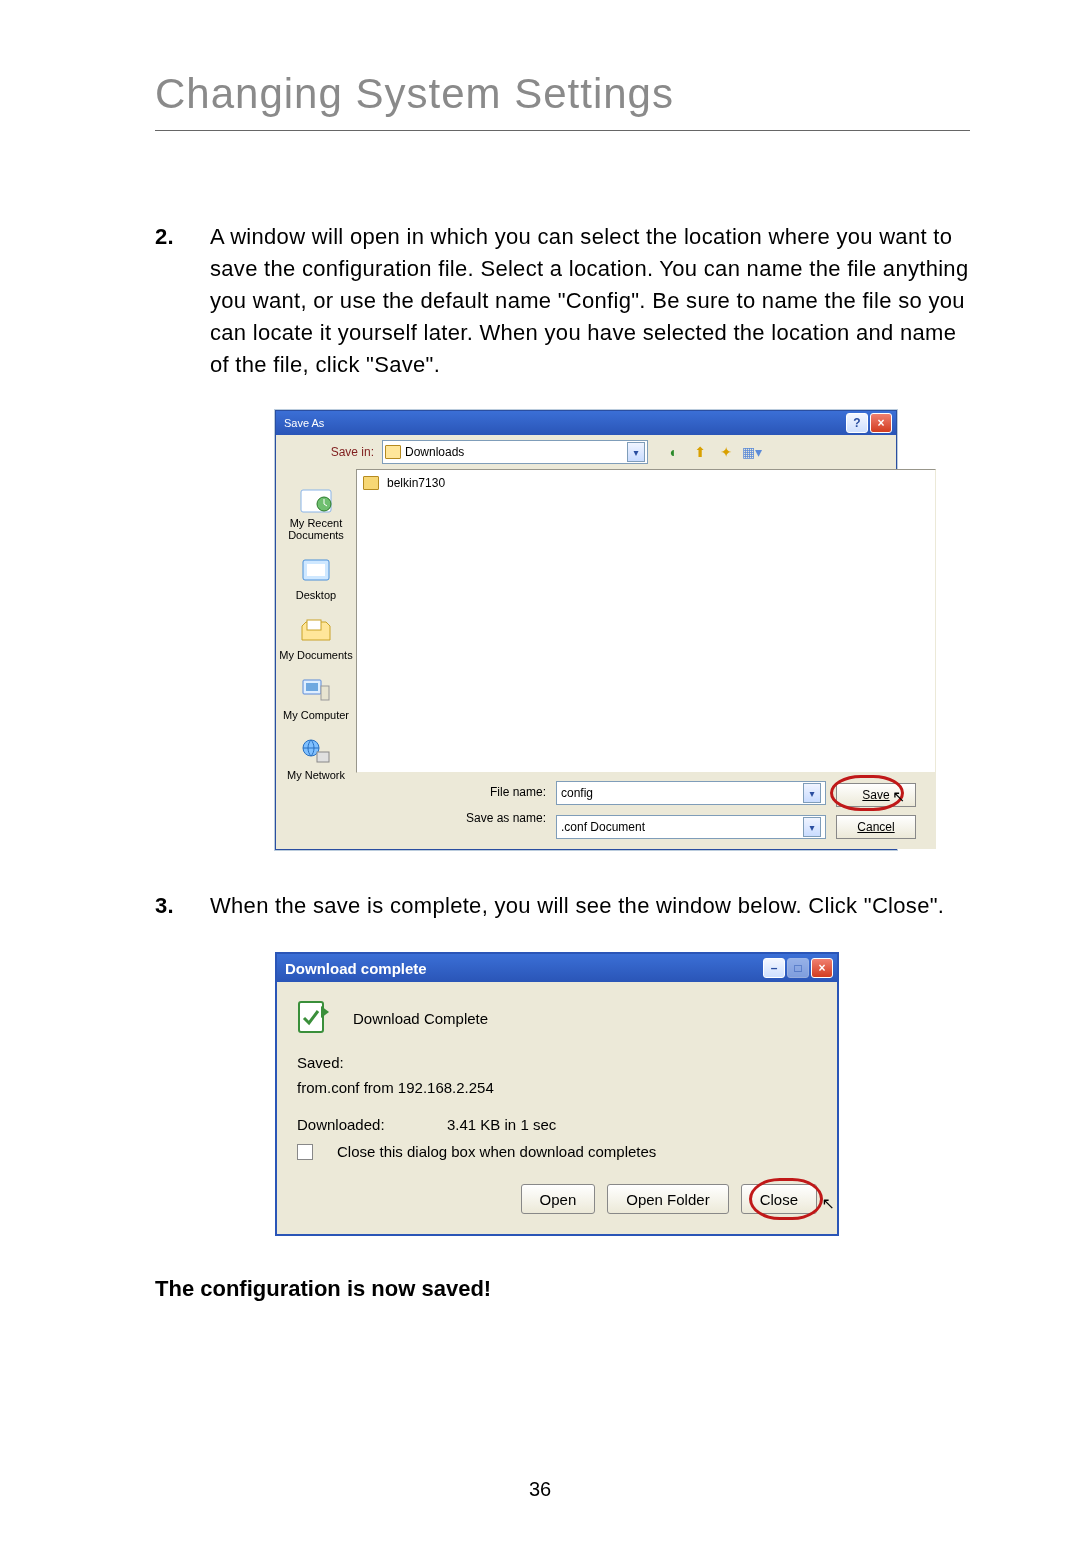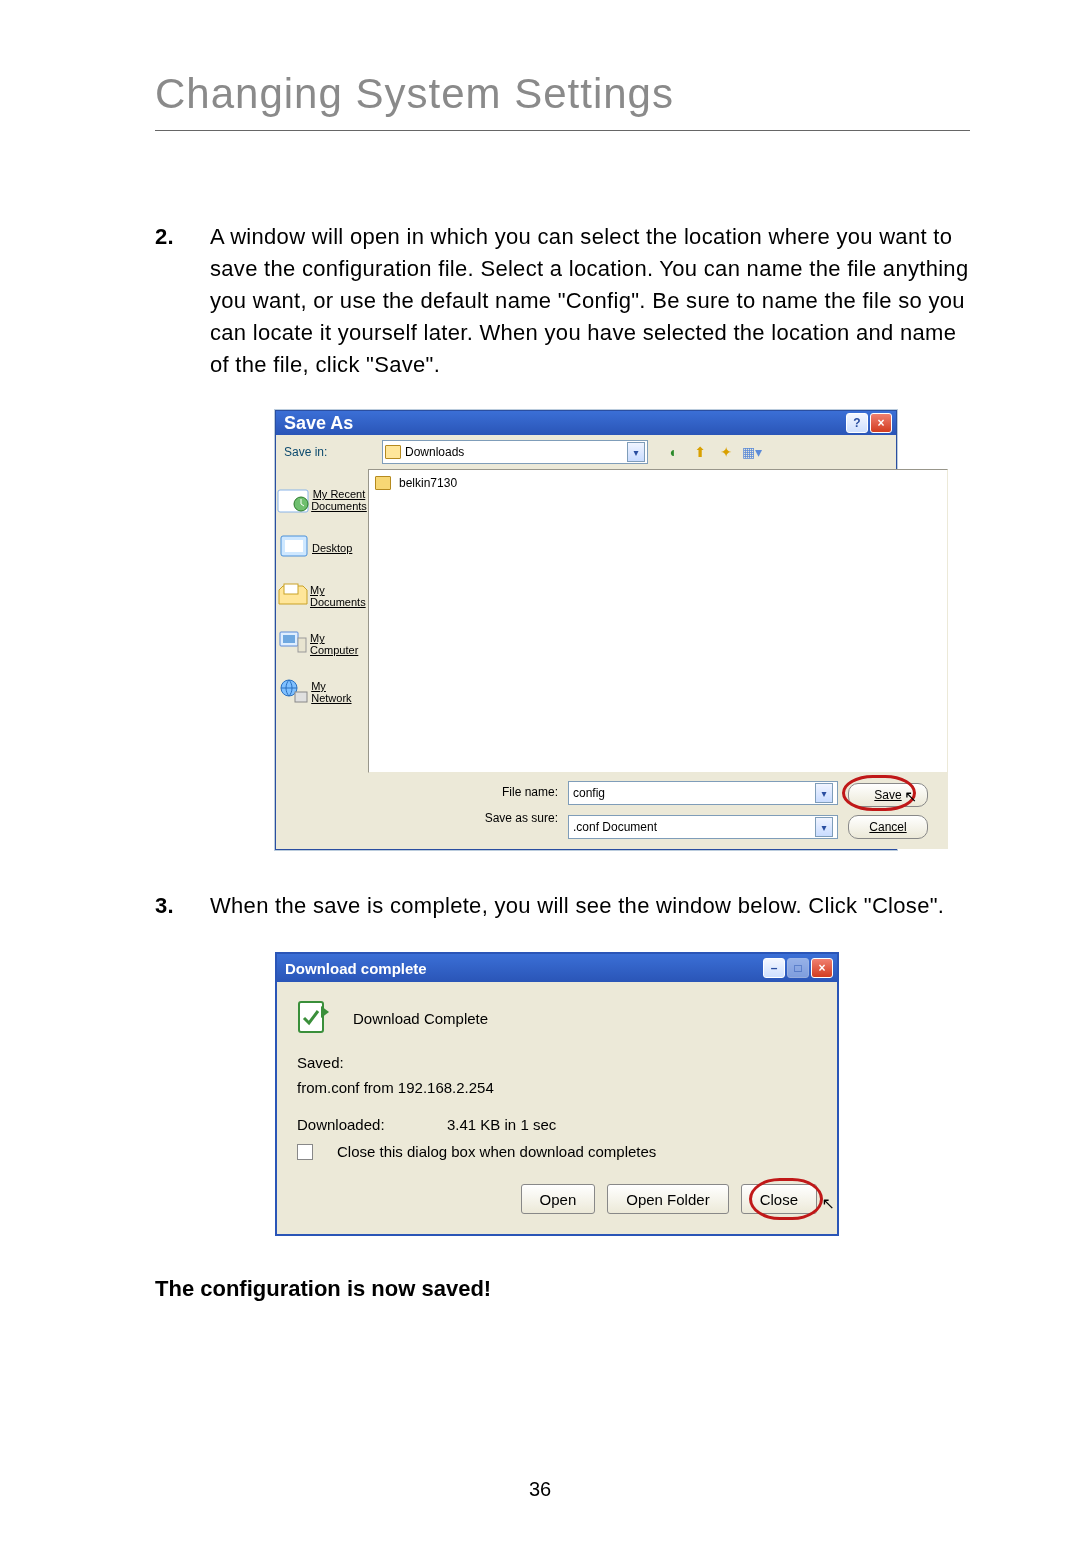--- a/index.html
+++ b/index.html
@@ -3,45 +3,45 @@
 <meta charset="utf-8">
 <style>
   html,body{margin:0;padding:0;background:#fff;font-family:Arial,Helvetica,sans-serif;color:#000;}
   .page{width:1080px;height:1541px;margin:0 auto;position:relative;box-sizing:border-box;padding:60px 110px 0 155px;}
   .heading{font-family:Arial,Helvetica,sans-serif;font-size:42px;color:#8a8a8a;letter-spacing:1px;border-bottom:1px solid #666;padding-bottom:12px;margin:10px 0 90px 0;}
   .step{display:flex;font-size:22px;line-height:1.45;letter-spacing:0.3px;margin-bottom:30px;}
   .step-num{font-weight:bold;width:55px;flex:none;font-size:22px;}
   .step-text{flex:1;}
   .saveas{width:620px;margin:10px 0 40px 120px;border:1px solid #2a4ea0;box-shadow:0 0 0 1px #bcd;}
   .titlebar{height:24px;background:linear-gradient(#3b6fd6,#2a55b7);display:flex;align-items:center;justify-content:space-between;padding:0 4px;}
-  .titlebar-text{color:#fff;font-size:18px;font-weight:bold;padding-left:4px;}
+  .titlebar-text{color:#fff;font-size:11px;font-weight:normal;padding-left:4px;}
   .titlebar-btns{display:flex;gap:2px;}
   .tb{width:20px;height:18px;background:linear-gradient(#f4f7ff,#cfe0ff);border:1px solid #fff;border-radius:3px;display:flex;align-items:center;justify-content:center;font-size:12px;font-weight:bold;color:#2a4ea0;}
   .tb.close{background:linear-gradient(#f08070,#d23c20);color:#fff;}
   .savein{display:flex;align-items:center;height:34px;background:#ece9d8;padding:0 8px;font-size:12px;gap:8px;}
-  .savein-label{width:90px;color:#0c4a6e;}
+  .savein-label{width:90px;text-align:right;color:#7f1d1d;}
   .combo{flex:none;width:260px;height:22px;background:#fff;border:1px solid #7f9db9;display:flex;align-items:center;padding:0 2px;font-size:12px;}
   .folder-icon{width:14px;height:12px;background:#f7d774;border:1px solid #b58a1f;border-radius:1px;margin-right:4px;position:relative;}
   .folder-icon.open{background:#ffe69a;}
   .combo-text{flex:1;}
   .combo-arrow{width:16px;height:18px;background:linear-gradient(#f0f4ff,#c9dcff);border:1px solid #7f9db9;display:flex;align-items:center;justify-content:center;font-size:10px;color:#2a4ea0;}
   .navicons{display:flex;gap:6px;margin-left:8px;align-items:center;}
   .navicons .ni{width:20px;height:20px;display:flex;align-items:center;justify-content:center;font-size:14px;}
   .body{display:flex;background:#ece9d8;}
   .places{width:98px;background:#ece9d8;display:flex;flex-direction:column;align-items:center;padding:8px 0;gap:2px;}
-  .place{width:92px;display:flex;flex-direction:row;align-items:center;font-size:11px;color:#000;padding:6px 0;text-decoration:underline;}
+  .place{width:80px;display:flex;flex-direction:column;align-items:center;font-size:11px;color:#000;padding:6px 0;}
   .place .pic{width:36px;height:32px;margin-bottom:2px;display:flex;align-items:center;justify-content:center;}
   .files{flex:1;background:#fff;border:1px inset #ece9d8;min-height:290px;padding:6px;font-size:12px;}
   .file-row{display:flex;align-items:center;gap:4px;}
   .bottom{background:#ece9d8;padding:8px 10px 10px 0;display:flex;}
   .bottom-labels{width:190px;display:flex;flex-direction:column;gap:12px;align-items:flex-end;font-size:12px;padding-top:4px;}
   .bottom-fields{flex:1;display:flex;flex-direction:column;gap:10px;padding-left:10px;}
   .txtcombo{height:22px;background:#fff;border:1px solid #7f9db9;display:flex;align-items:center;font-size:12px;padding:0 4px;width:260px;}
   .bottom-btns{width:100px;display:flex;flex-direction:column;gap:8px;align-items:center;padding-top:2px;}
-  .winbtn{width:78px;height:22px;background:linear-gradient(#fff,#ece9d8);border:1px solid #888;border-radius:10px;font-size:12px;display:flex;align-items:center;justify-content:center;}
+  .winbtn{width:78px;height:22px;background:linear-gradient(#fff,#ece9d8);border:1px solid #888;border-radius:0;font-size:12px;display:flex;align-items:center;justify-content:center;}
   .circle-red{border:3px solid #c01818;border-radius:50%/60%;position:absolute;pointer-events:none;}
   .circ1{width:68px;height:30px;}
   .circ2{width:68px;height:36px;}
   .dl{width:560px;margin:10px 0 40px 120px;border:2px solid #2a55b7;position:relative;}
   .dl-title{height:28px;background:linear-gradient(#3b6fd6,#2a55b7);display:flex;align-items:center;justify-content:space-between;padding:0 4px;}
   .dl-title-text{color:#fff;font-weight:bold;font-size:15px;padding-left:4px;}
   .dl-body{background:#ece9d8;padding:18px 20px 20px 20px;font-size:15px;}
   .dl-row{display:flex;align-items:center;gap:20px;margin-bottom:18px;}
   .dl-icon{width:36px;height:36px;display:flex;align-items:center;justify-content:center;}
   .dl-saved{margin-bottom:8px;}
@@ -144,21 +144,21 @@
       <div style="flex:1;display:flex;flex-direction:column;justify-content:flex-end;">
         <div class="files">
           <div class="file-row">
             <span class="folder-icon"></span>
             <span>belkin7130</span>
           </div>
         </div>
         <div class="bottom">
           <div class="bottom-labels">
             <span>File name:</span>
-            <span>Save as sure:</span>
+            <span>Save as name:</span>
           </div>
           <div class="bottom-fields">
             <div class="txtcombo">
               <span style="flex:1">config</span>
               <span class="combo-arrow">▾</span>
             </div>
             <div class="txtcombo">
               <span style="flex:1">.conf Document</span>
               <span class="combo-arrow">▾</span>
             </div>

